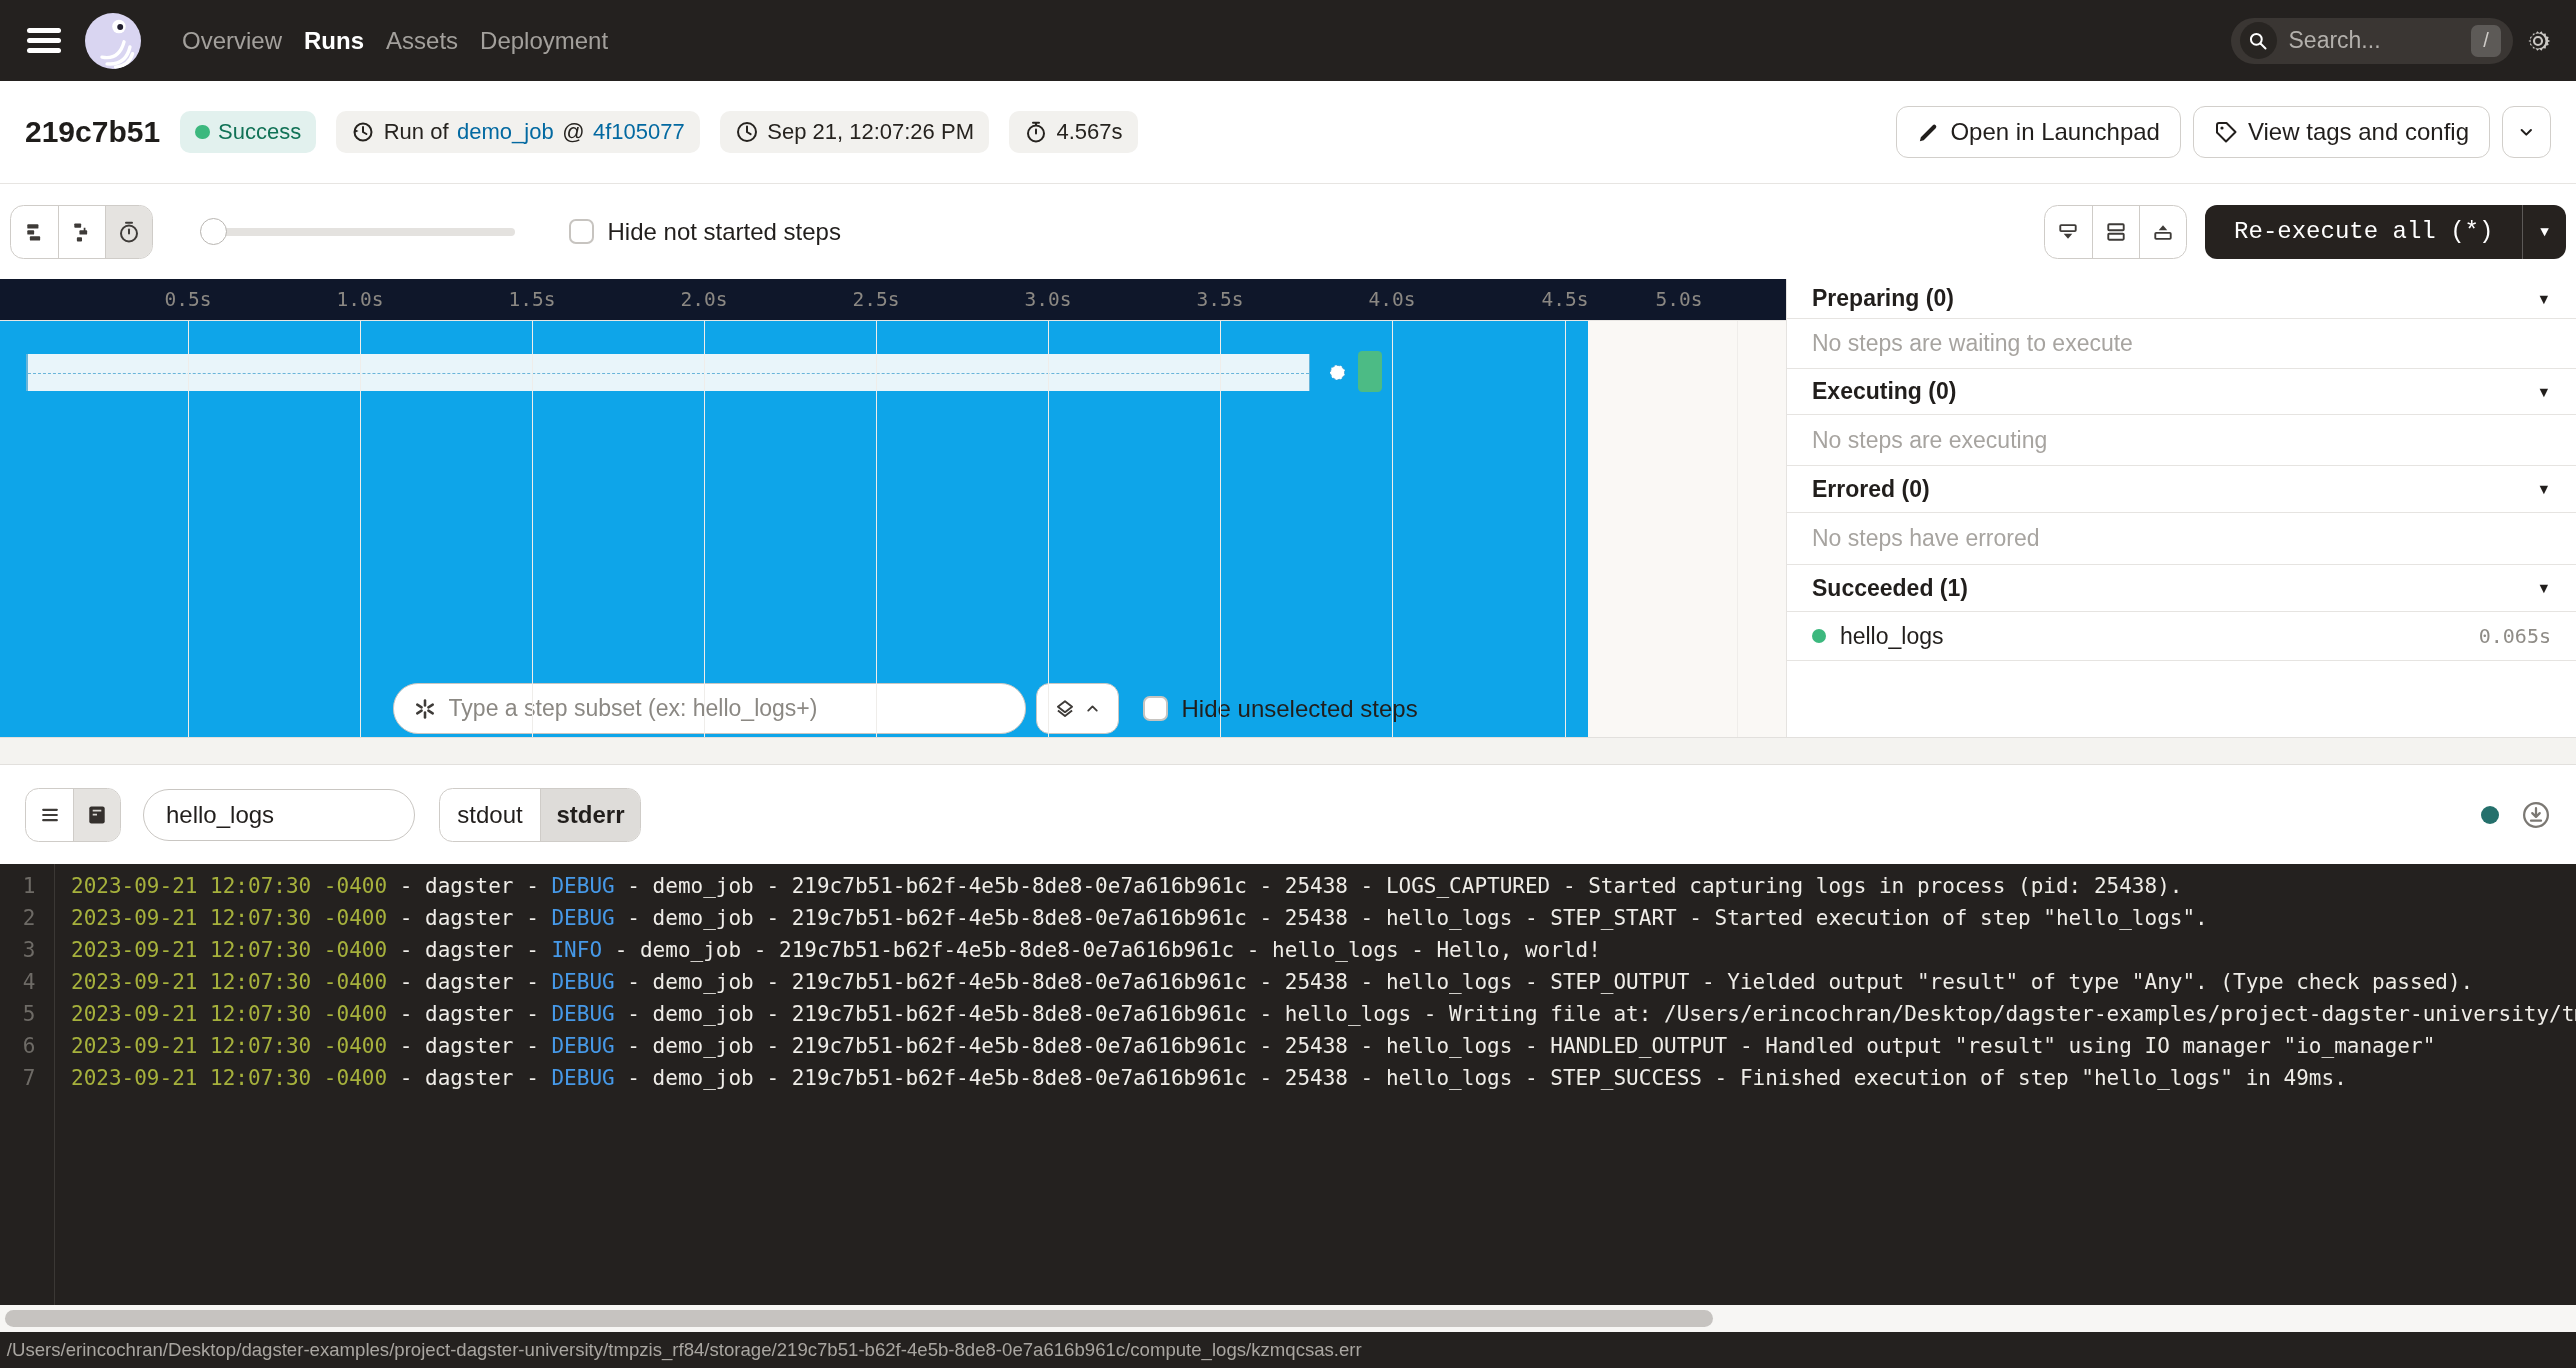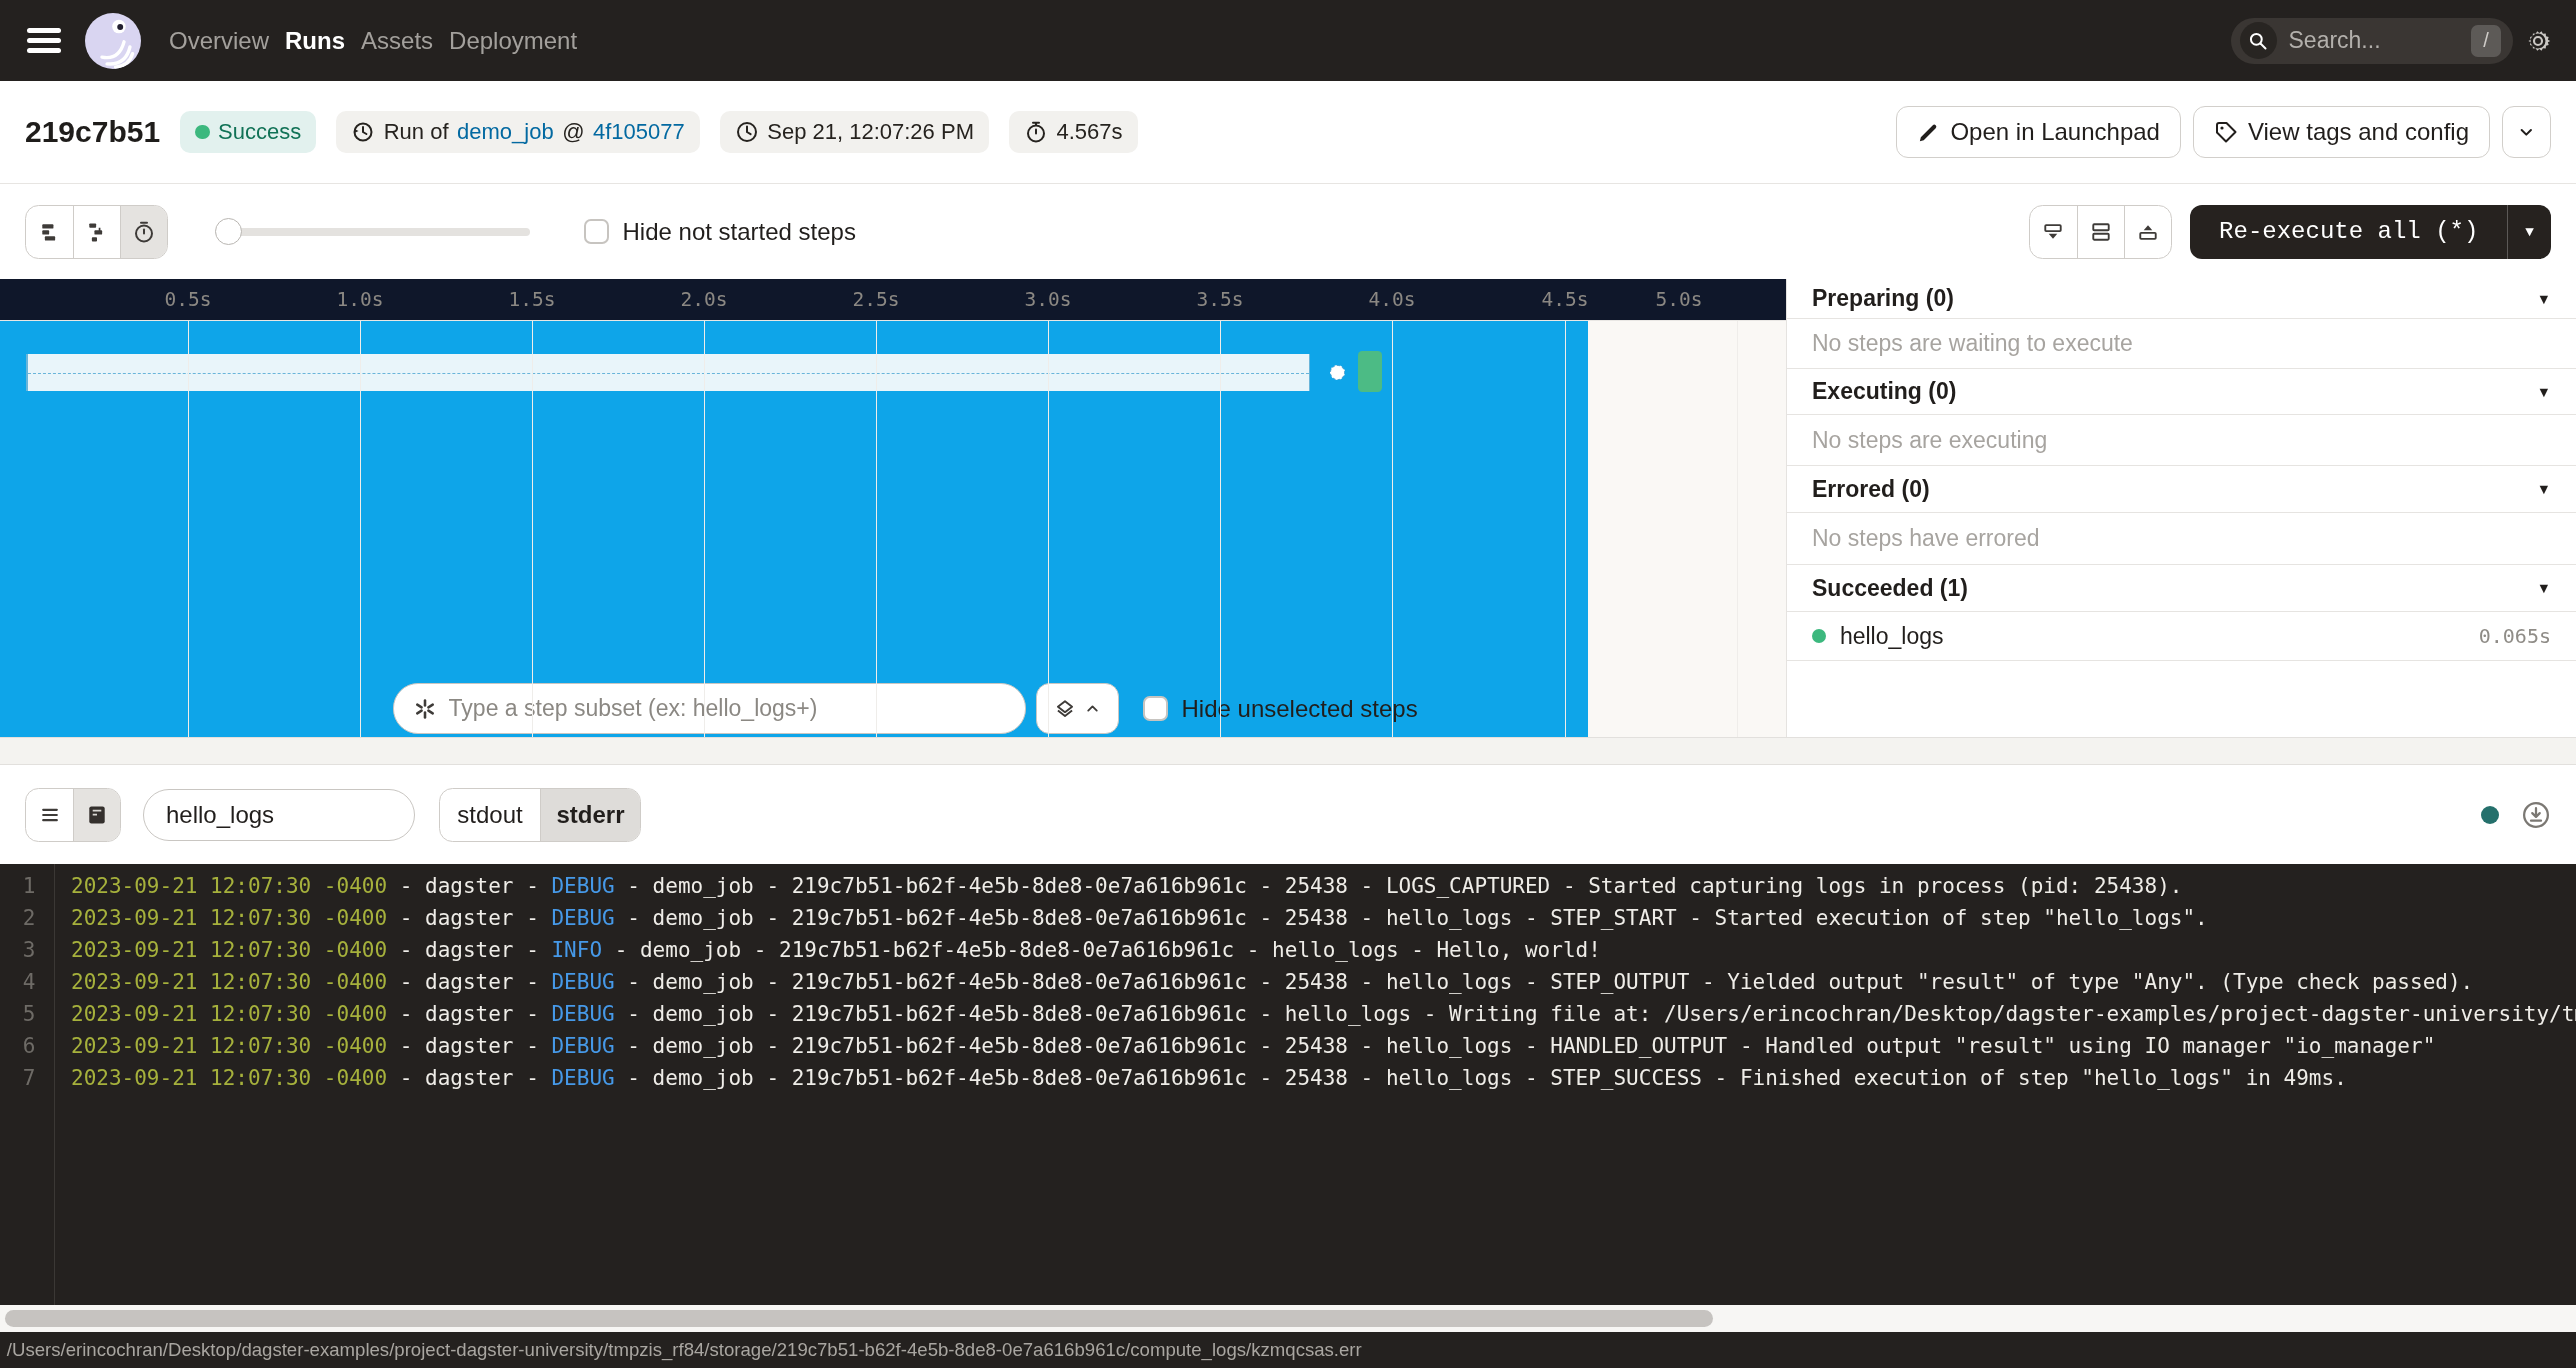--- a/index.html
+++ b/index.html
@@ -7,21 +7,21 @@
     font-family:"Liberation Sans", sans-serif; }
 
   
   .topnav { position:absolute; top:0; left:0; width:2576px; height:81px;
     background:#24211F; display:flex; align-items:center; padding:0 22px; }
   .hamburger { width:34px; height:25px; display:flex; flex-direction:column;
     justify-content:space-between; cursor:pointer; margin-left:5px; }
   .hamburger span { display:block; height:5px; border-radius:2.5px; background:#fff; }
   .logo { width:56px; height:56px; border-radius:50%; background:#D9D5F1; margin-left:24px;
     position:relative; overflow:hidden; flex:none; }
-  .navlinks { display:flex; gap:16px; margin-left:28px; }
+  .navlinks { display:flex; gap:22px; margin-left:41px; }
   .navlink { font-size:24px; color:#A3A09C; cursor:pointer; }
   .navlink.active { color:#fff; font-weight:bold; }
   .topnav-right { margin-left:auto; display:flex; align-items:center; gap:9px; }
   .searchpill { width:282px; height:46px; border-radius:23px; background:#3A3633;
     display:flex; align-items:center; position:relative; padding-left:8.5px; }
   .search-circ { width:37px; height:37px; border-radius:50%; background:#282522;
     display:flex; align-items:center; justify-content:center; flex:none; }
   .searchpill input { background:transparent; border:none; outline:none; color:#E8E6E2;
     font-size:23px; margin-left:12px; width:161px; }
   .searchpill input::placeholder { color:#B3B0AC; }
@@ -41,21 +41,21 @@
   .dot { width:14.4px; height:14.4px; border-radius:50%; background:#3CB87E; flex:none; }
   .link { color:#0369a1; cursor:pointer; }
   .runheader-right { margin-left:auto; display:flex; align-items:center; gap:12px; }
   .btn { display:inline-flex; align-items:center; justify-content:center; gap:10px;
     height:52px; padding:0 20px; border:1.7px solid #D2CFCB; border-radius:12px;
     background:#fff; font-size:24px; color:#211E1C; cursor:pointer; }
   .btn.icon-only { width:49px; padding:0; }
 
   
   .toolbar { position:absolute; top:184px; left:0; width:2576px; height:95px;
-    background:#fff; display:flex; align-items:center; padding:0 25px; }
+    background:#fff; display:flex; align-items:center; padding:0 10px; }
   .seg { display:inline-flex; border:1.7px solid #CFCCC8; border-radius:13.5px;
     overflow:hidden; background:#fff; }
   .seg .cell { width:47px; height:52px; display:flex; align-items:center;
     justify-content:center; border-left:1.7px solid #CFCCC8; cursor:pointer; color:#3E3B38; }
   .seg .cell:first-child { border-left:none; }
   .seg .cell.active { background:#E5E3E0; }
   .slider { position:relative; width:315px; height:25px; margin-left:47px; }
   .slider-track { position:absolute; top:9.3px; left:0; right:0; height:7.6px;
     border-radius:4.2px; background:#E4E2DF; }
   .slider-handle { position:absolute; top:-0.8px; left:0; width:27px; height:27px;

